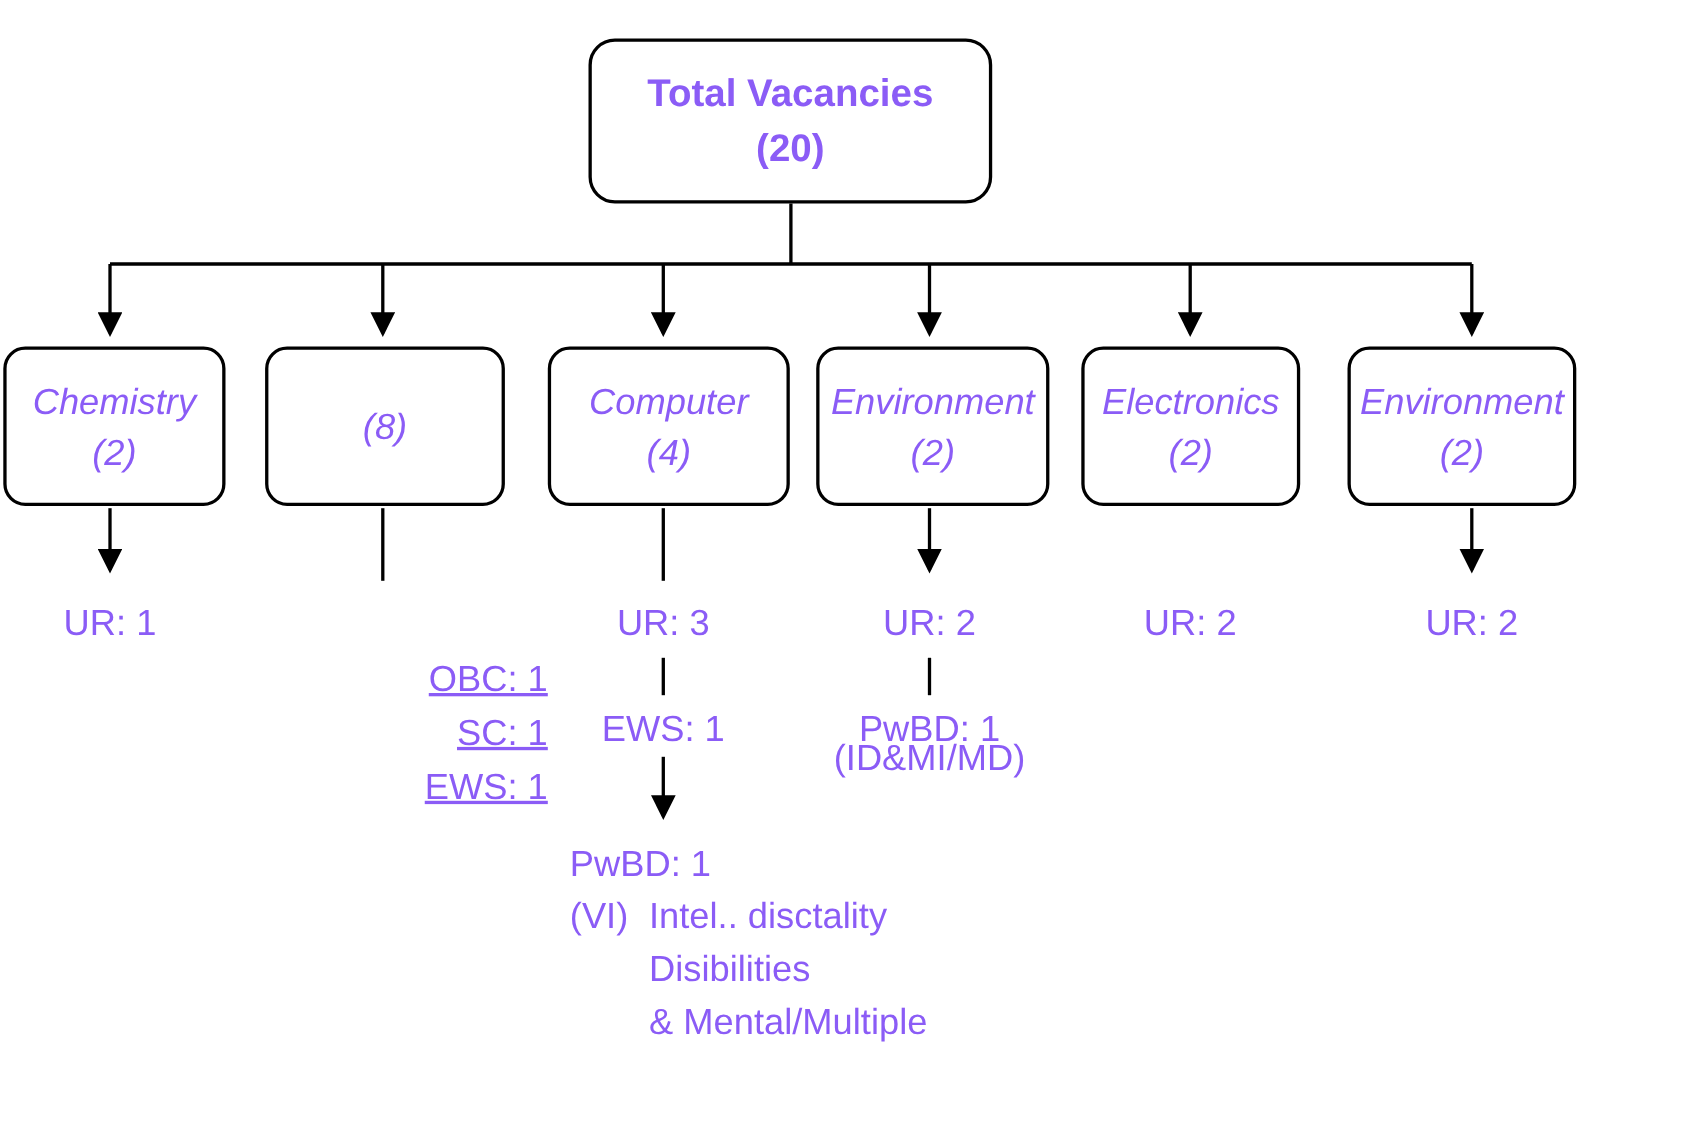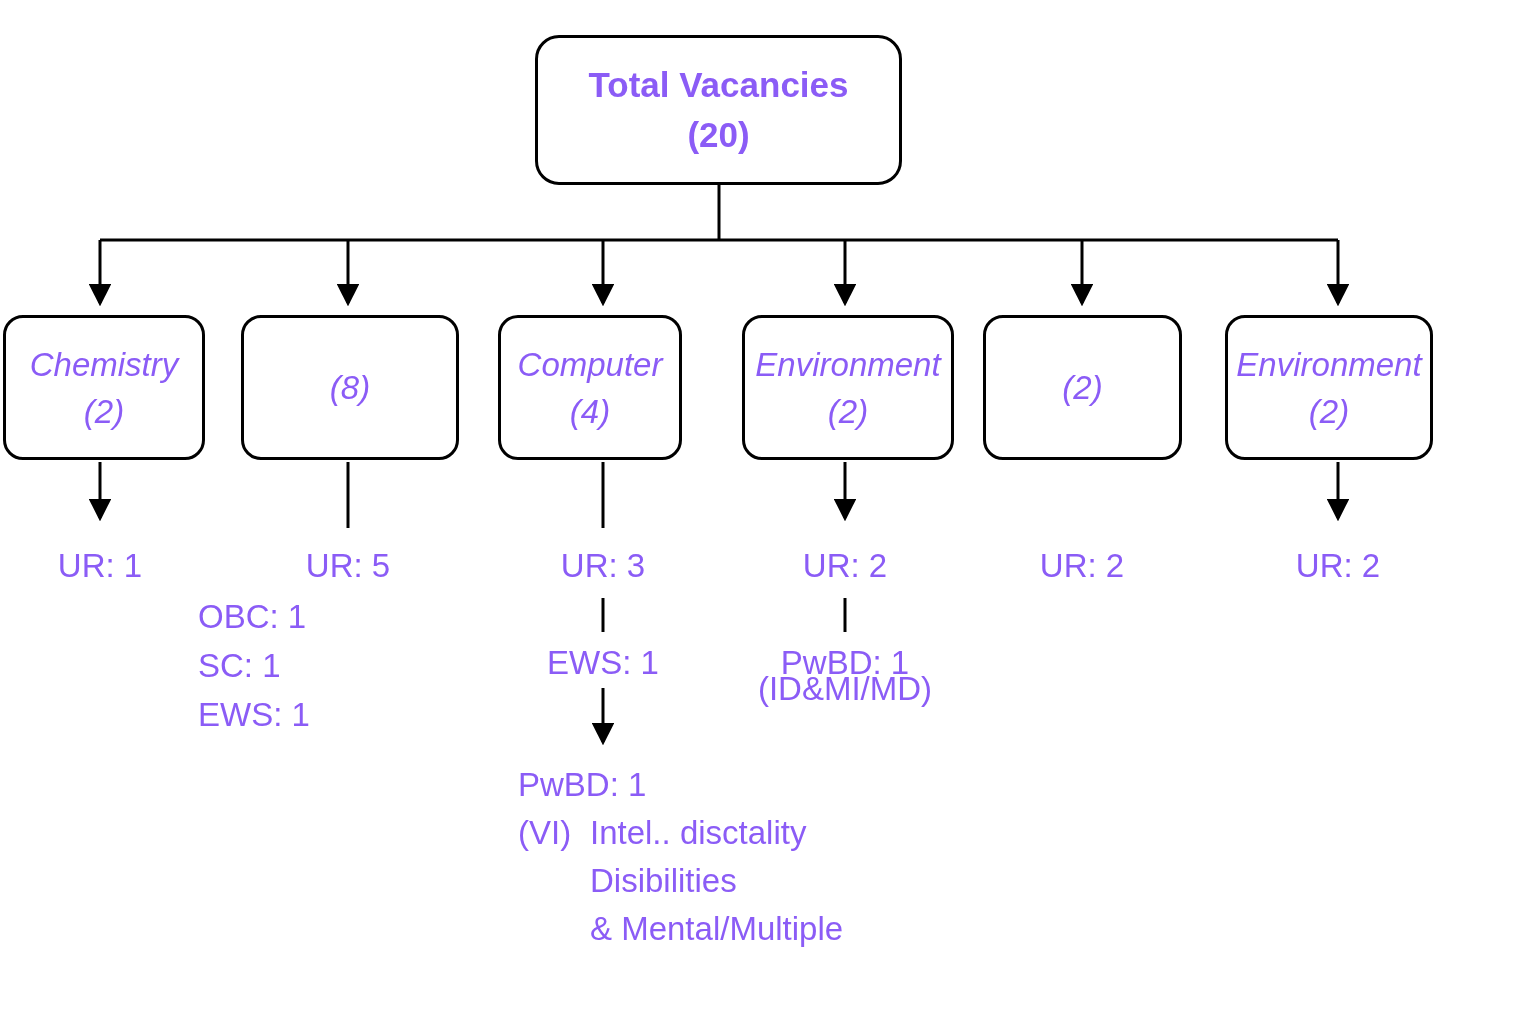--- a/index.html
+++ b/index.html
@@ -48,24 +48,25 @@
   .bd {
     position: absolute;
     font-size: 33px;
     line-height: 40px;
     white-space: nowrap;
   }
   .bd.center { width: 300px; text-align: center; }
   .stack {
     position: absolute;
     width: 300px;
-    text-align: left;
+    text-align: right;
     font-size: 33px;
     line-height: 49px;
     white-space: nowrap;
+    text-decoration: underline;
   }
   .pwbd-block {
     position: absolute;
     left: 518px; top: 761px;
     font-size: 33px;
     line-height: 48px;
     white-space: nowrap;
     text-align: left;
   }
   .vi-prefix { display: inline-block; width: 72px; }
@@ -108,38 +109,38 @@
     <div>(20)</div>
   </div>
 
   <div class="node dept-node" style="left:3px;width:202px">
     <div>Chemistry</div>
     <div>(2)</div>
   </div>
   <div class="node dept-node" style="left:241px;width:218px">
     <div>(8)</div>
   </div>
-  <div class="node dept-node" style="left:498px;width:184px">
+  <div class="node dept-node" style="left:498px;width:220px">
     <div>Computer</div>
     <div>(4)</div>
   </div>
   <div class="node dept-node" style="left:742px;width:212px">
     <div>Environment</div>
     <div>(2)</div>
   </div>
   <div class="node dept-node" style="left:983px;width:199px">
+    <div>Electronics</div>
     <div>(2)</div>
   </div>
   <div class="node dept-node" style="left:1225px;width:208px">
     <div>Environment</div>
     <div>(2)</div>
   </div>
 
   <div class="bd center" style="left:-50px;top:546px">UR: 1</div>
-  <div class="bd center" style="left:198px;top:546px">UR: 5</div>
   <div class="bd center" style="left:453px;top:546px">UR: 3</div>
   <div class="bd center" style="left:695px;top:546px">UR: 2</div>
   <div class="bd center" style="left:932px;top:546px">UR: 2</div>
   <div class="bd center" style="left:1188px;top:546px">UR: 2</div>
 
   <div class="stack" style="left:198px;top:592px">
     <div>OBC: 1</div>
     <div>SC: 1</div>
     <div>EWS: 1</div>
   </div>

